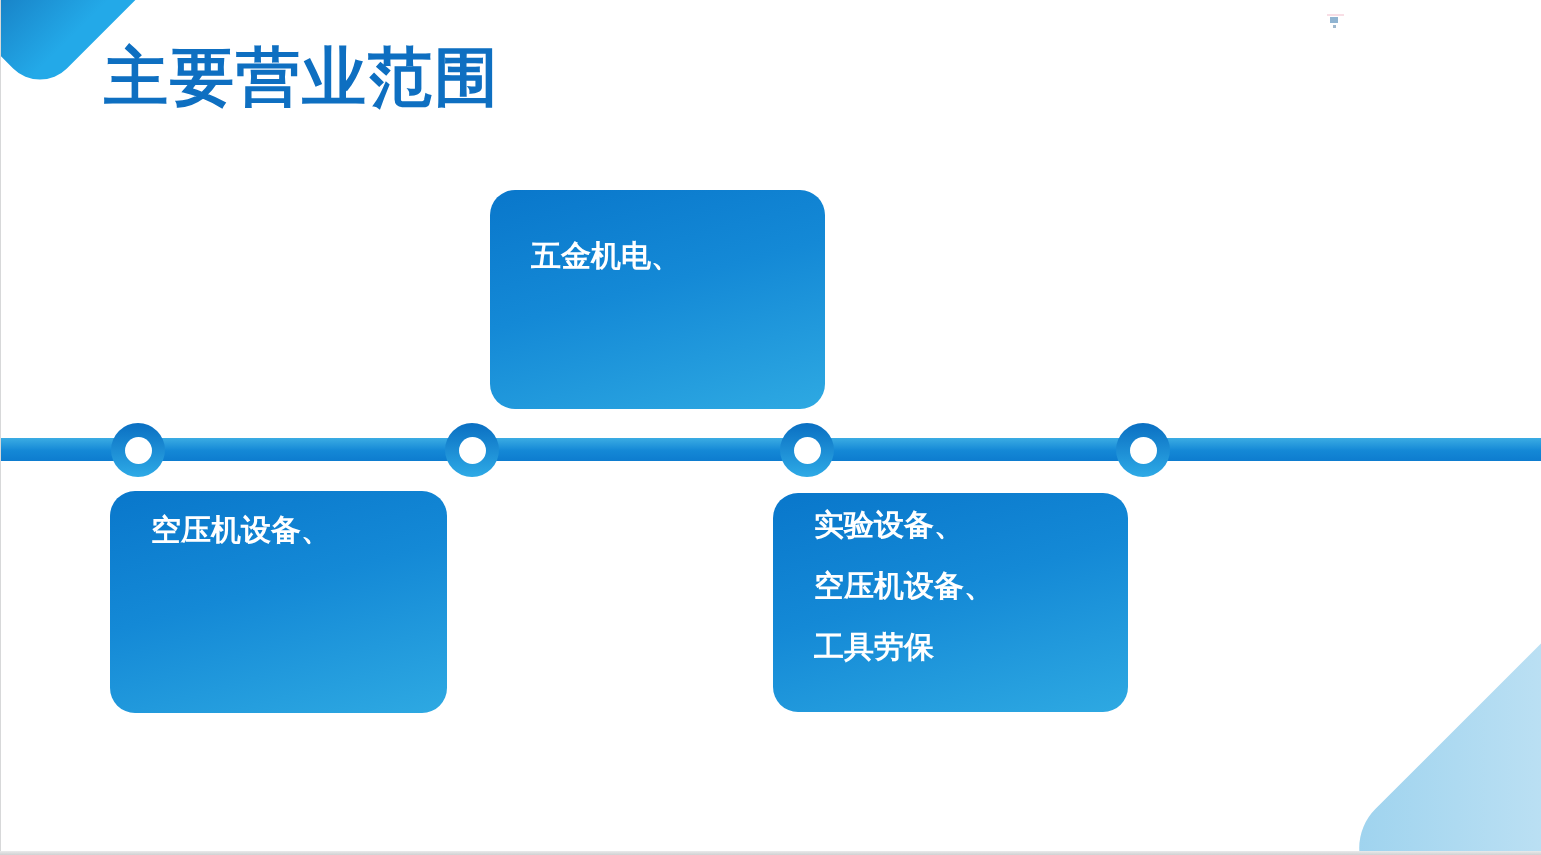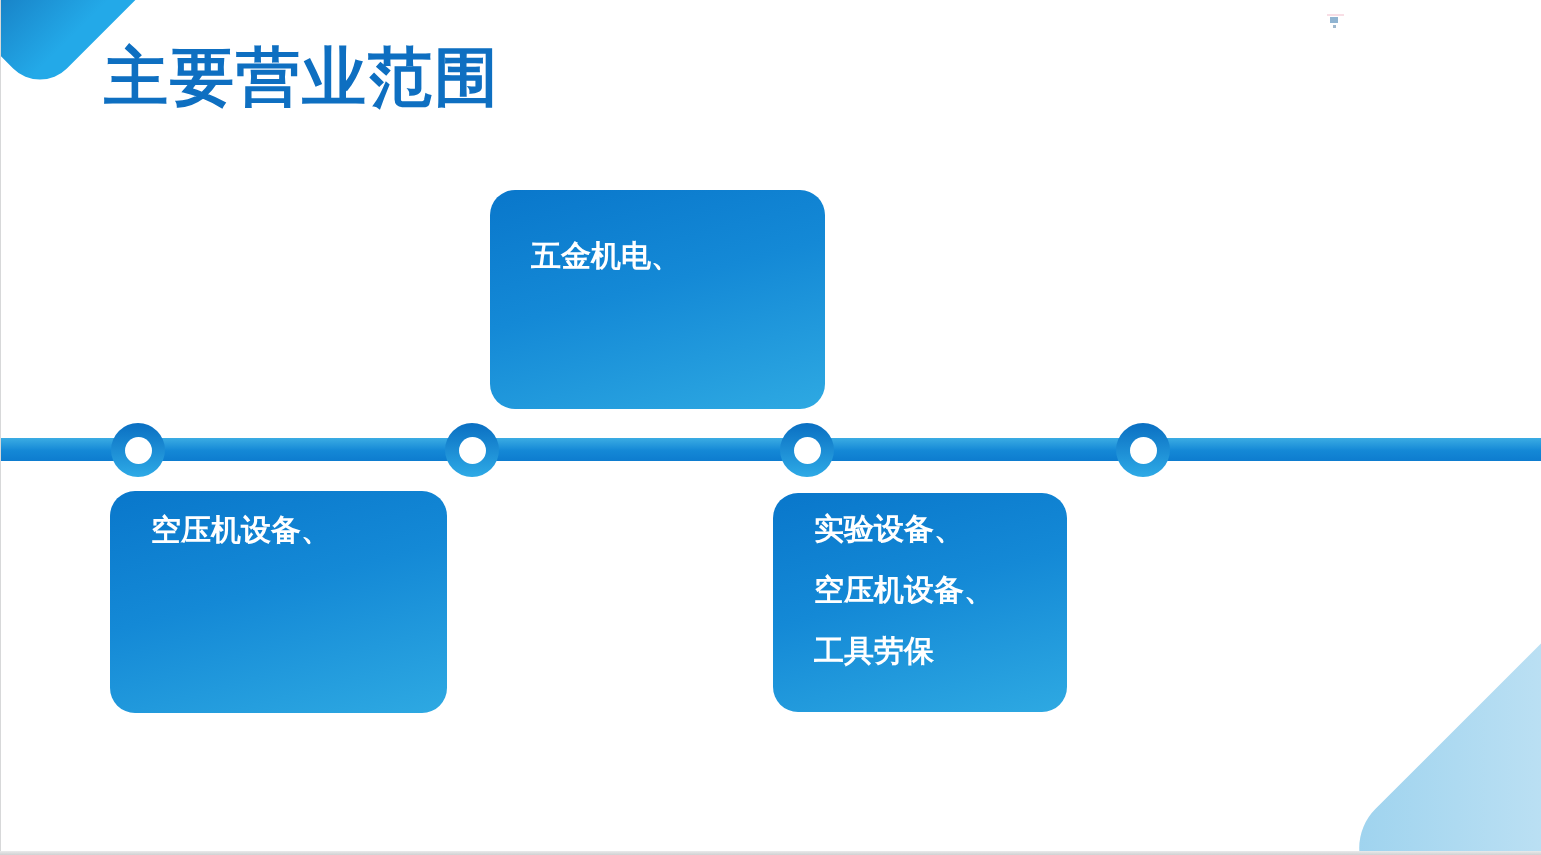--- a/index.html
+++ b/index.html
@@ -90,21 +90,21 @@
     background: linear-gradient(165deg, #0977CB 0%, #1489D6 45%, #2EA9E2 100%);
     color: #ffffff;
     font-weight: 700;
     padding-left: 41px; padding-right: 16px;
   }
   .card .line { font-size: 30px; white-space: nowrap; }
   .card-1 { left: 110px; top: 491px; width: 337px; height: 222px; padding-top: 17px; }
   .card-1 .line { line-height: 44px; }
   .card-2 { left: 450px; top: 190px; width: 335px; height: 219px; padding-top: 37px; margin-left: 40px; }
   .card-2 .line { line-height: 57px; }
-  .card-3 { left: 773px; top: 493px; width: 294px; height: 219px; padding-top: 8px; font-family: Liberation Mono, monospace; }
+  .card-3 { left: 773px; top: 493px; width: 355px; height: 219px; padding-top: 1px; }
   .card-3 .line { line-height: 61px; }
   .card-4 { left: 1115px; top: 190px; width: 342px; height: 220px; padding-top: 33px; }
   .card-4 .line { line-height: 65px; }
 </style>
 </head>
 <body>
 
 <div class="slide">
 
   <div class="corner-tl"></div>

